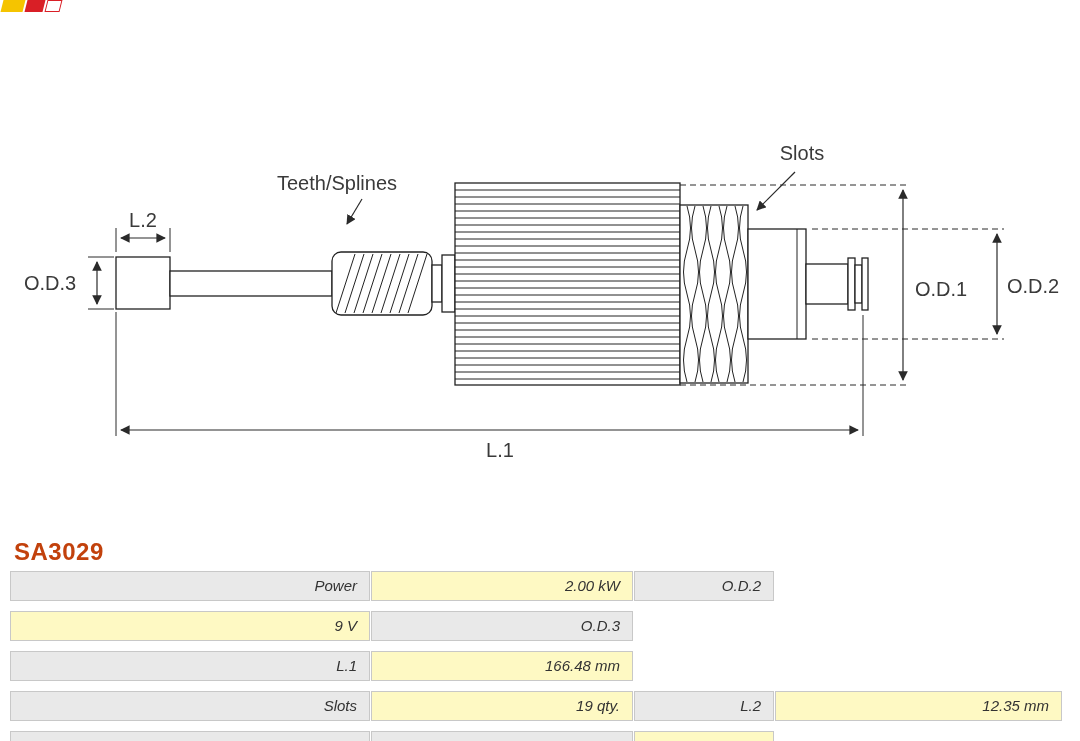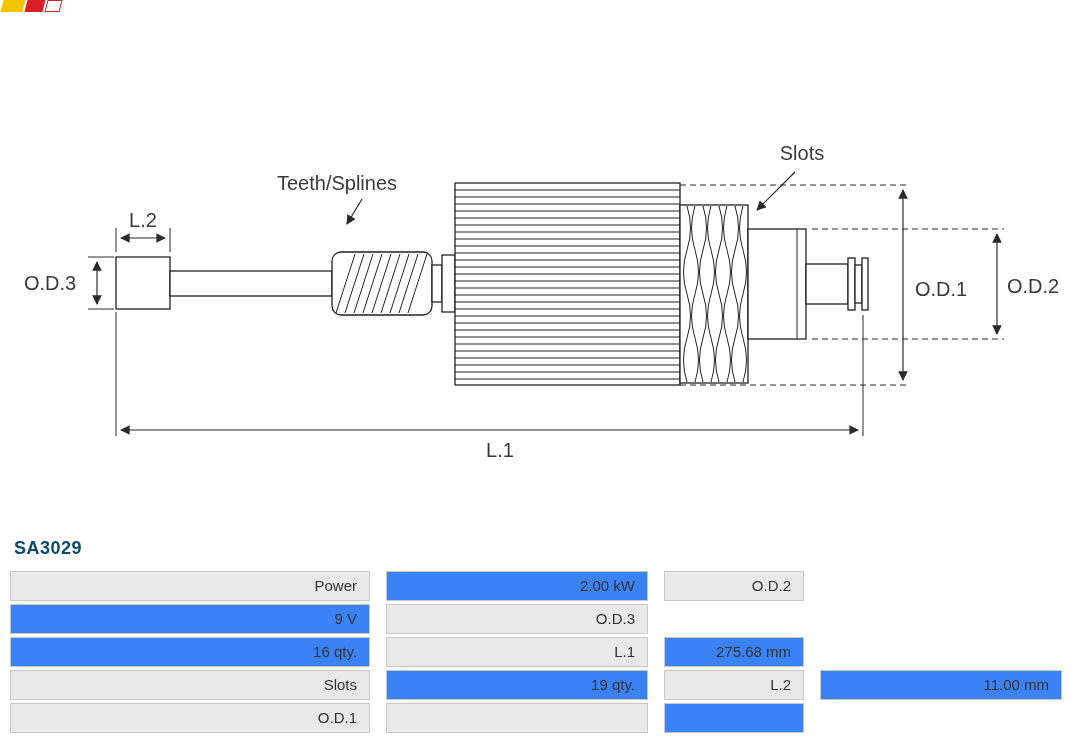--- a/index.html
+++ b/index.html
@@ -9,27 +9,27 @@
   
   .logo{position:absolute;top:0;left:2px;height:12px;display:flex;gap:2px;align-items:stretch;}
   .logo span{display:inline-block;}
   .logo-y{width:22px;background:#f5c400;transform:skewX(-14deg);}
   .logo-r{width:18px;background:#d91f26;transform:skewX(-14deg);}
   .logo-o{width:15px;border:1px solid #d91f26;box-sizing:border-box;transform:skewX(-14deg);}
 
   .diagram-svg{position:absolute;top:0;left:0;}
   .dim-label{font-family:"Liberation Sans",sans-serif;font-size:20px;fill:#3a3a3a;}
 
-  .part-number{position:absolute;left:14px;top:538px;font-size:18px;font-weight:600;
-               color:#0c4a6e;letter-spacing:.5px;}
+  .part-number{position:absolute;left:14px;top:538px;font-size:24px;font-weight:600;
+               color:#c2410c;letter-spacing:.5px;}
 
   .spec-table{position:absolute;left:10px;top:571px;width:1052px;}
-  .trow{display:grid;grid-template-columns:360px 262px 140px 1fr;gap:16px;margin-bottom:3px;}
+  .trow{display:grid;grid-template-columns:360px 262px 140px 1fr;gap:1px;margin-bottom:10px;font-style:italic;}
   .cell{height:30px;line-height:28px;border:1px solid #c8c8c8;box-sizing:border-box;
-        text-align:right;padding-right:12px;font-size:15px;color:#333;background:#3b82f6;
+        text-align:right;padding-right:12px;font-size:15px;color:#333;background:#fef9c3;
         white-space:nowrap;overflow:hidden;}
   .lab{background:#e9e9e9;}
 </style>
 </head>
 <body>
 
 <div class="page">
 
   <div class="logo">
     <span class="logo-y"></span>
@@ -116,29 +116,28 @@
     <div class="trow">
       <div class="cell lab">Power</div>
       <div class="cell val">2.00 kW</div>
       <div class="cell lab">O.D.2</div>
     </div>
     <div class="trow">
       <div class="cell val">9 V</div>
       <div class="cell lab">O.D.3</div>
     </div>
     <div class="trow">
-      <div class="cell val">16 qty.</div>
       <div class="cell lab">L.1</div>
-      <div class="cell val">275.68 mm</div>
+      <div class="cell val">166.48 mm</div>
     </div>
     <div class="trow">
       <div class="cell lab">Slots</div>
       <div class="cell val">19 qty.</div>
       <div class="cell lab">L.2</div>
-      <div class="cell val">11.00 mm</div>
+      <div class="cell val">12.35 mm</div>
     </div>
     <div class="trow">
       <div class="cell lab">O.D.1</div>
       <div class="cell lab"></div>
       <div class="cell val"></div>
     </div>
   </div>
 
 </div>
 

